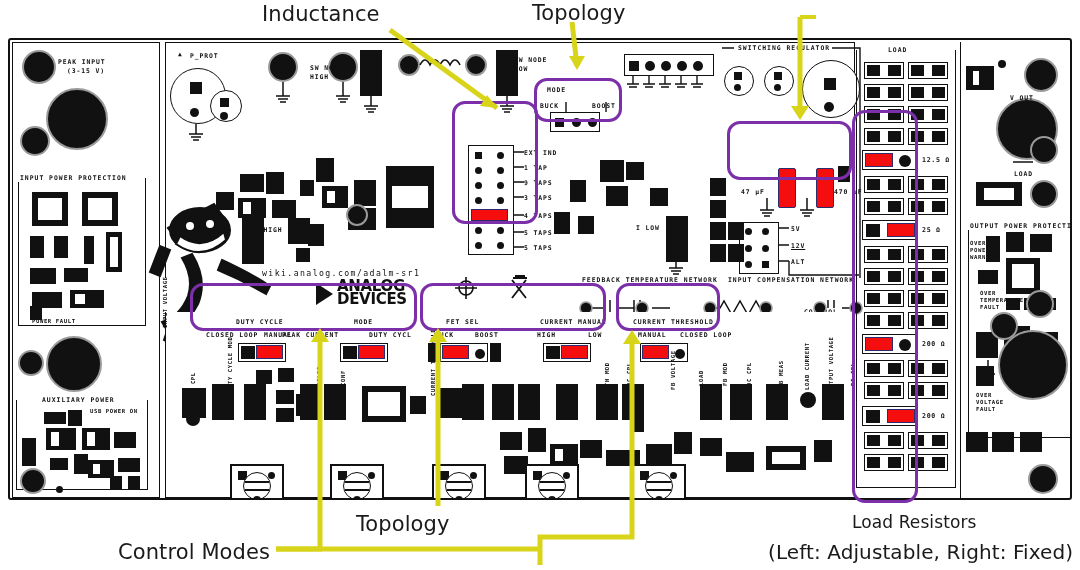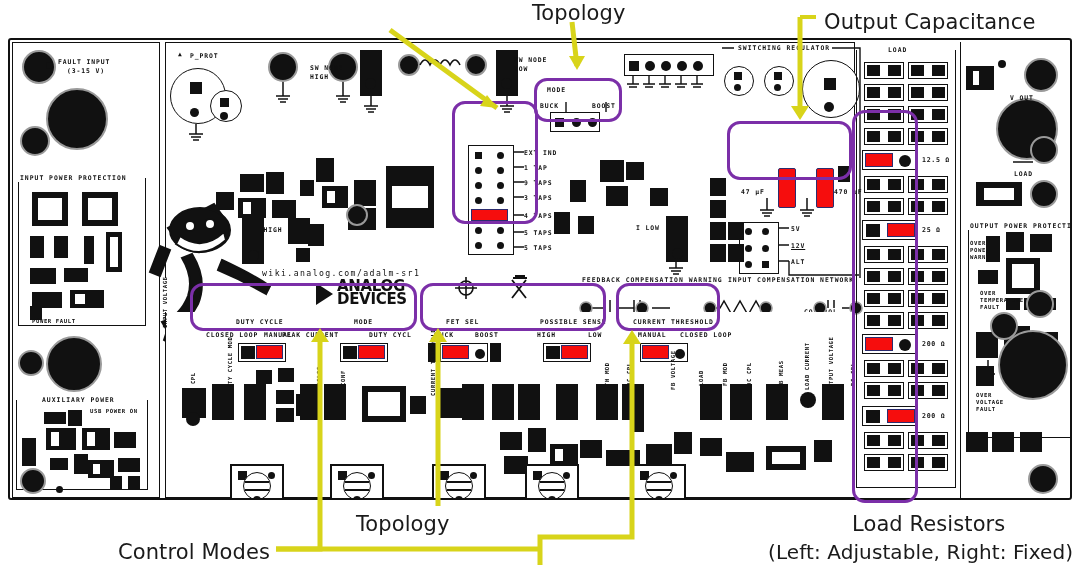--- a/index.html
+++ b/index.html
@@ -23,21 +23,21 @@
     font-family: "DejaVu Sans", sans-serif;
     font-weight: 400;
     white-space: nowrap;
     letter-spacing: .1px;
   }
   .callout.c-inductance { left: 262px; top: 2px;  font-size: 21px; }
   .callout.c-topology-top { left: 532px; top: 1px; font-size: 21px; }
   .callout.c-outcap { left: 824px; top: 10px; font-size: 21px; }
   .callout.c-topology-bot { left: 356px; top: 512px; font-size: 21px; }
   .callout.c-control { left: 118px; top: 540px; font-size: 21px; }
-  .callout.c-loadres { left: 852px; top: 512px; font-size: 21px; }
+  .callout.c-loadres { left: 852px; top: 512px; font-size: 17px; }
   .callout.c-loadres2 { left: 768px; top: 540px; font-size: 20px; }
 
   
   .board {
     position: absolute;
     left: 8px; top: 38px;
     width: 1064px; height: 462px;
     background: #ffffff;
     border: 2px solid #111;
     border-radius: 3px;
@@ -171,35 +171,35 @@
   .mascot { position: absolute; }
 
   
   svg.ov { position: absolute; left: 0; top: 0; overflow: visible; }
 </style>
 </head>
 <body>
 
 <div id="stage">
 
+  <div class="callout c-inductance">Inductance</div>
   <div class="callout c-topology-top">Topology</div>
-  <div class="callout c-outcap">Output Capacitance</div>
   <div class="callout c-topology-bot">Topology</div>
   <div class="callout c-control">Control Modes</div>
   <div class="callout c-loadres">Load Resistors</div>
   <div class="callout c-loadres2">(Left: Adjustable, Right: Fixed)</div>
 
   <div class="board">
    <div class="board-inner">
 
     <div class="outline" style="left:2px;top:2px;width:148px;height:456px;border-width:1.6px;"></div>
 
     <div class="ring" style="left:12px;top:10px;width:34px;height:34px;"></div>
     <div class="pad r" style="left:36px;top:22px;width:7px;height:7px;"></div>
-    <div class="sk" style="left:48px;top:18px;">FAULT INPUT</div>
+    <div class="sk" style="left:48px;top:18px;">PEAK INPUT</div>
     <div class="sk" style="left:57px;top:27px;">(3-15 V)</div>
 
     <div class="ring" style="left:36px;top:48px;width:62px;height:62px;"></div>
     <div class="ring" style="left:10px;top:86px;width:30px;height:30px;"></div>
 
     <div class="sect" style="left:8px;top:138px;width:128px;height:148px;border-top:none;"></div>
     <div class="sect-lbl" style="left:8px;top:134px;">INPUT POWER PROTECTION</div>
 
     <div class="pad" style="left:22px;top:152px;width:36px;height:34px;"></div>
     <div class="outline" style="left:26px;top:156px;width:28px;height:26px;border-width:2px;"></div>
@@ -504,21 +504,21 @@
     <div class="url" style="left:252px;top:228px;">wiki.analog.com/adalm-sr1</div>
     <div class="adlogo" style="left:306px;top:243px;">
       <div class="tri"></div>
       <div class="txt">
         <div>ANALOG</div>
         <div>DEVICES</div>
       </div>
     </div>
     <div class="tagline" style="left:306px;top:272px;">AHEAD OF WHAT'S POSSIBLE</div>
 
-    <div class="sect-lbl" style="left:570px;top:236px;">FEEDBACK COMPENSATION WARNING</div>
+    <div class="sect-lbl" style="left:570px;top:236px;">FEEDBACK TEMPERATURE NETWORK</div>
     <div class="sect-lbl" style="left:716px;top:236px;">INPUT COMPENSATION NETWORK</div>
     <div class="sect-lbl" style="left:792px;top:268px;">CONTROL</div>
 
     <svg class="ov" width="1064" height="462">
       <g fill="#111" stroke="#9a9a9a" stroke-width="1.6">
         <circle cx="576" cy="268" r="6"></circle>
             <circle cx="632" cy="268" r="6"></circle>
         <circle cx="556" cy="282" r="6"></circle>
             <circle cx="588" cy="282" r="6"></circle>
         <circle cx="664" cy="282" r="6"></circle>
@@ -553,21 +553,21 @@
     <div class="sk" style="left:436px;top:278px;">FET SEL</div>
     <div class="sk" style="left:425px;top:291px;">BUCK</div>
     <div class="sk" style="left:465px;top:291px;">BOOST</div>
     <div class="hdr" style="left:430px;top:303px;width:48px;height:19px;">
       <div class="p" style="left:34px;top:5px;width:10px;height:10px;"></div>
     </div>
     <div class="jump-red" style="left:432px;top:305px;width:27px;height:14px;"></div>
     <div class="pad" style="left:418px;top:303px;width:11px;height:19px;"></div>
     <div class="pad" style="left:480px;top:303px;width:11px;height:19px;"></div>
 
-    <div class="sk" style="left:530px;top:278px;">POSSIBLE SENSE</div>
+    <div class="sk" style="left:530px;top:278px;">CURRENT MANUAL</div>
     <div class="sk" style="left:527px;top:291px;">HIGH</div>
     <div class="sk" style="left:578px;top:291px;">LOW</div>
     <div class="hdr" style="left:533px;top:303px;width:48px;height:19px;">
       <div class="pad" style="left:2px;top:2px;width:14px;height:13px;background:#111;"></div>
     </div>
     <div class="jump-red" style="left:551px;top:305px;width:27px;height:14px;"></div>
 
     <div class="sk" style="left:623px;top:278px;">CURRENT THRESHOLD</div>
     <div class="sk" style="left:628px;top:291px;">MANUAL</div>
     <div class="sk" style="left:670px;top:291px;">CLOSED LOOP</div>

